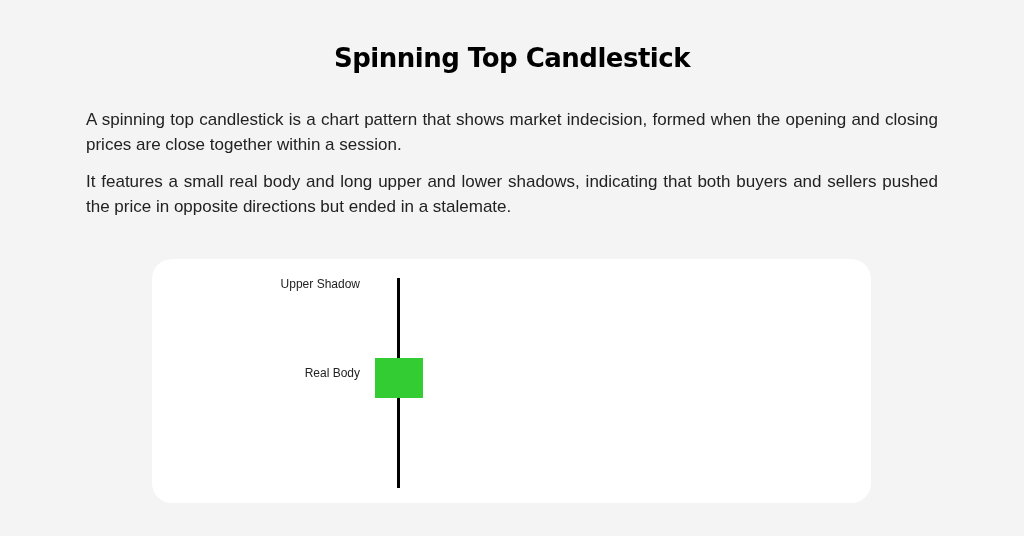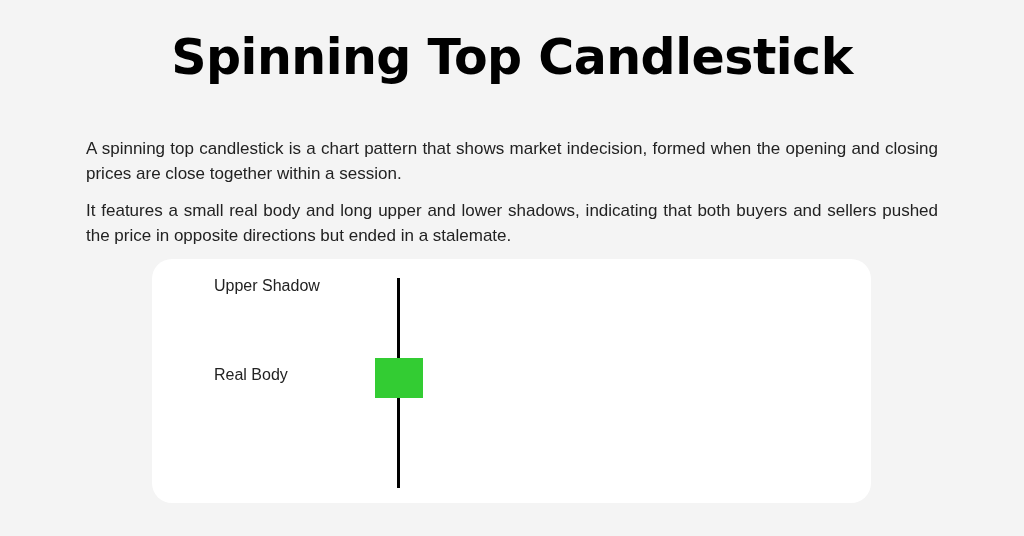--- a/index.html
+++ b/index.html
@@ -16,54 +16,53 @@
       color: #1f1f1f;
     }
     .title {
       position: absolute;
       left: 0;
       top: 30px;
       width: 1024px;
       text-align: center;
       font-family: "DejaVu Sans", sans-serif;
       font-weight: bold;
-      font-size: 49px;
+      font-size: 26px;
       letter-spacing: -0.5px;
       color: #000;
       line-height: 56px;
     }
     .para {
       position: absolute;
       left: 86px;
       width: 852px;
       font-size: 17px;
       line-height: 25px;
       text-align: justify;
       text-align-last: left;
       color: #222;
       font-family: "Liberation Sans", sans-serif;
-      margin-top: 29px;
     }
     .p1 { top: 107px; }
     .p2 { top: 169px; }
     .card {
       position: absolute;
       left: 152px;
       top: 259px;
       width: 719px;
       height: 244px;
       background: #ffffff;
       border-radius: 20px;
     }
     .label {
       position: absolute;
       font-family: "Liberation Sans", sans-serif;
-      font-size: 16px;
+      font-size: 12px;
       color: #222;
-      text-align: left;
+      text-align: right;
       white-space: nowrap;
     }
     .lbl-upper { left: 62px; top: 18px; width: 146px; }
     .lbl-body  { left: 62px; top: 107px; width: 146px; }
     .lbl-lower { left: 62px; top: 209px; width: 146px; }
     .wick {
       position: absolute;
       left: 245px;
       top: 19px;
       width: 3px;

